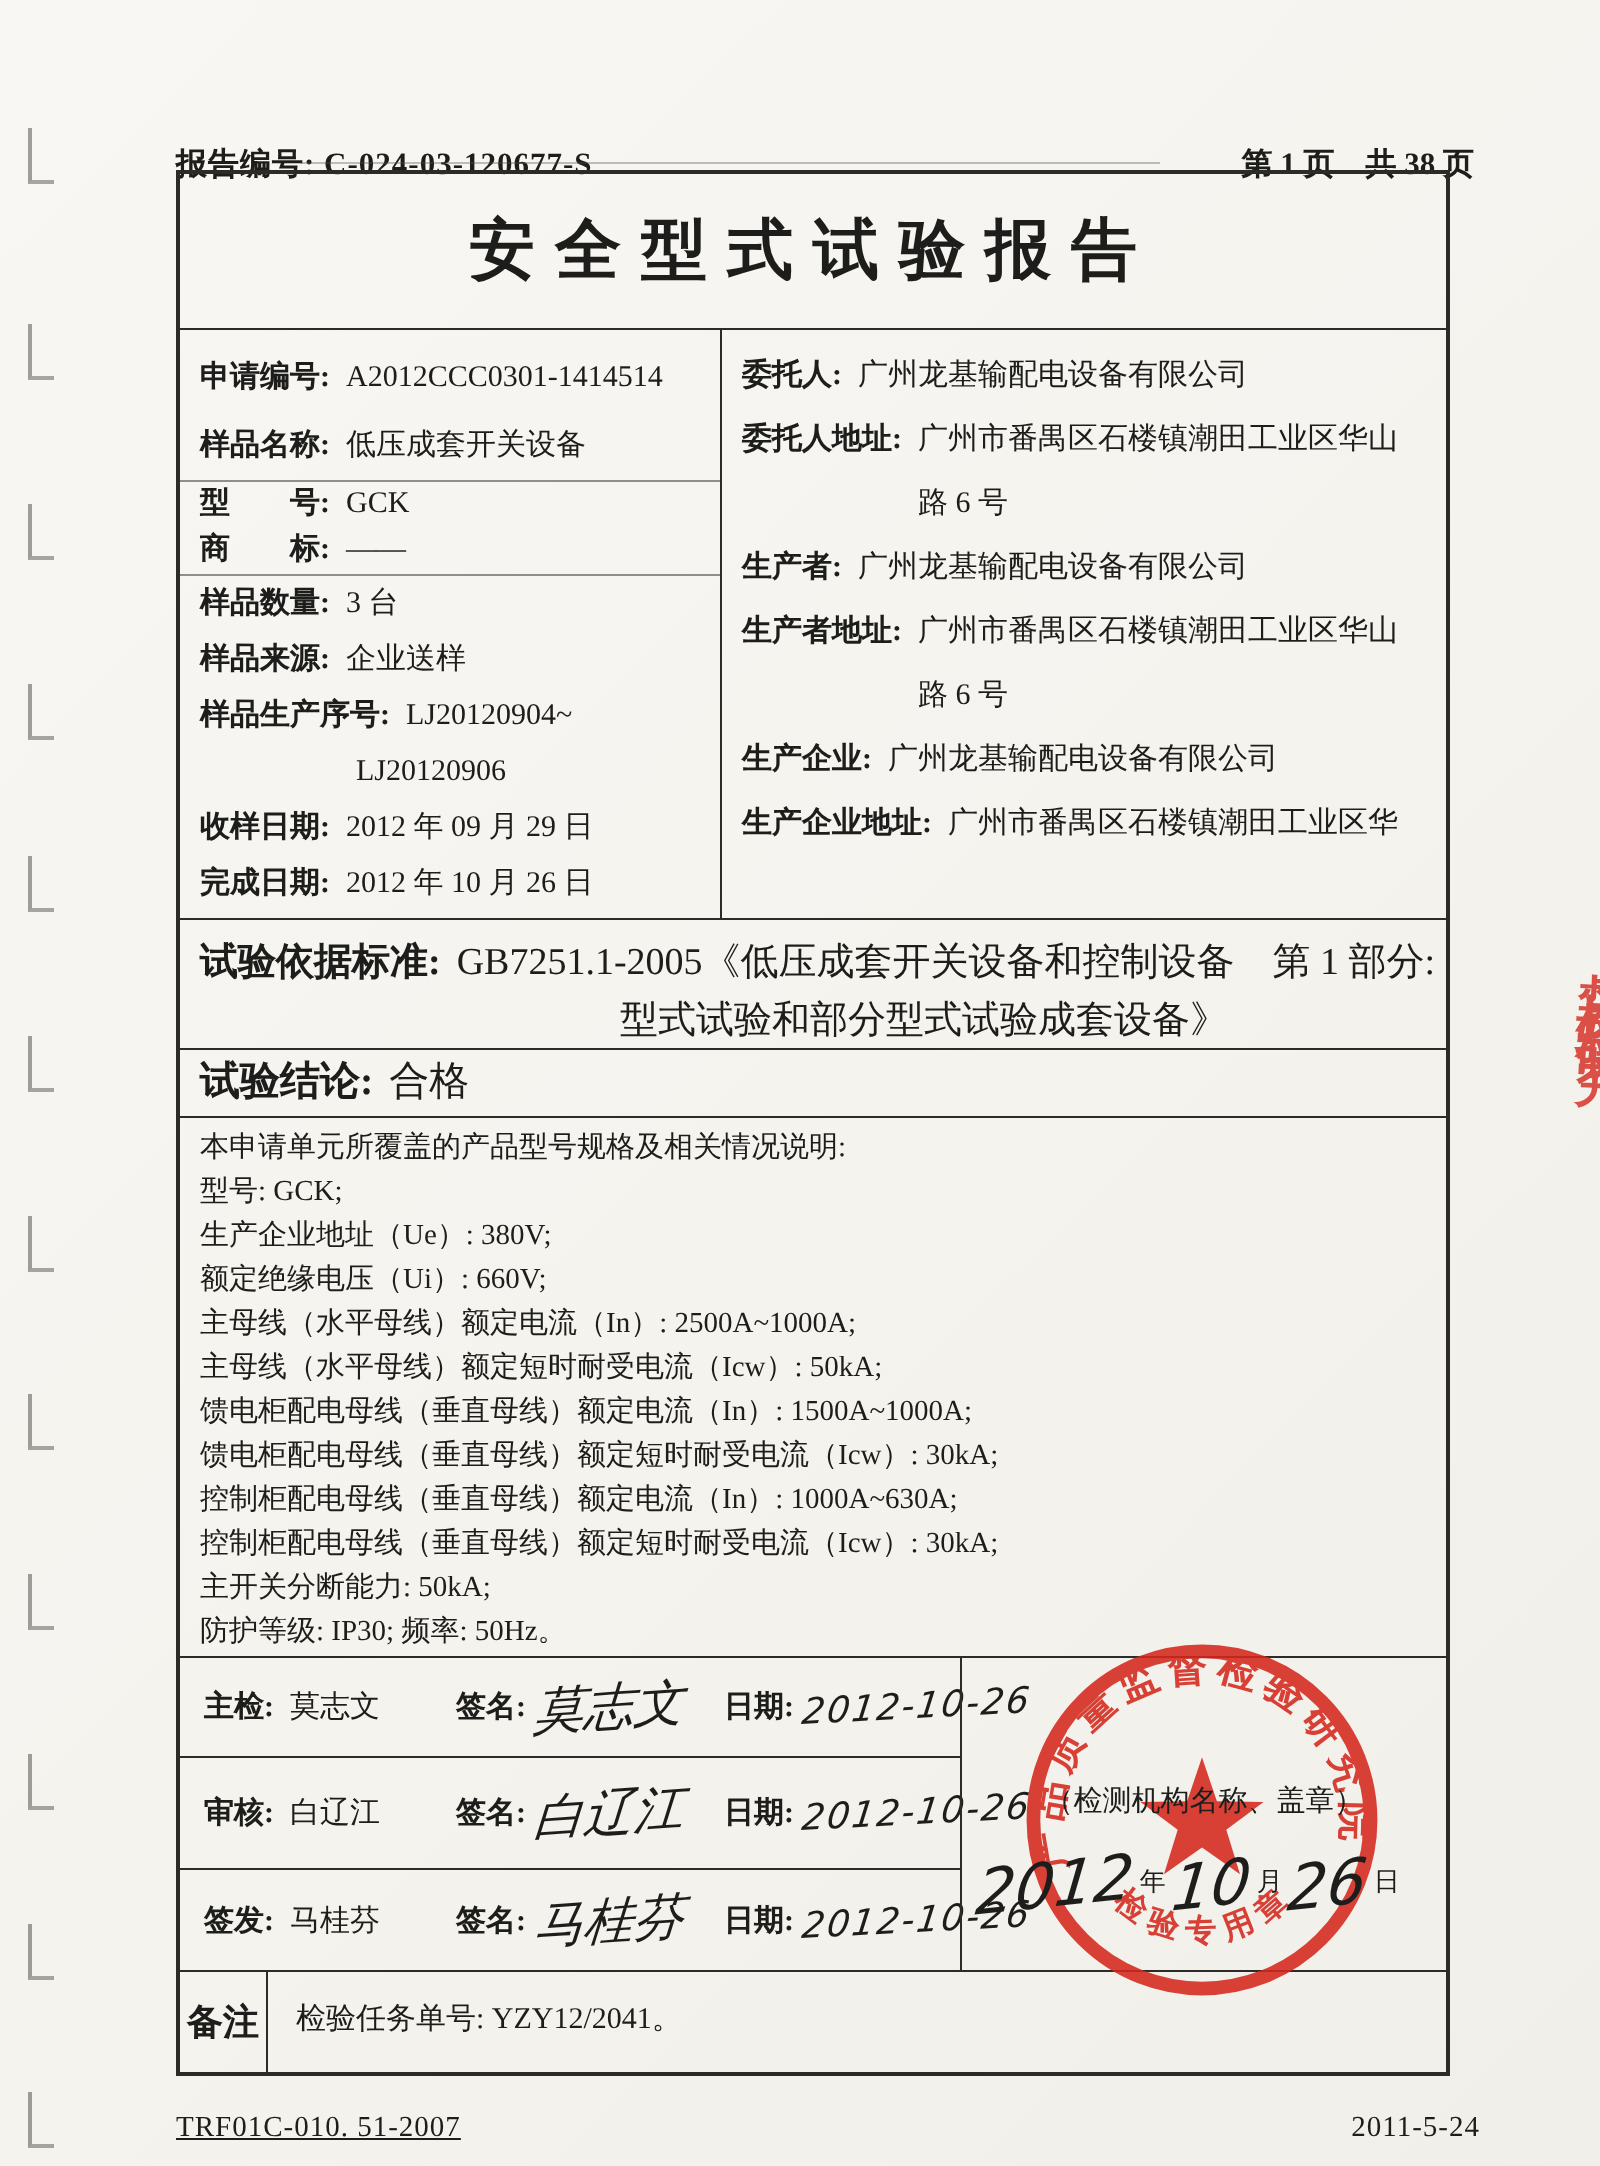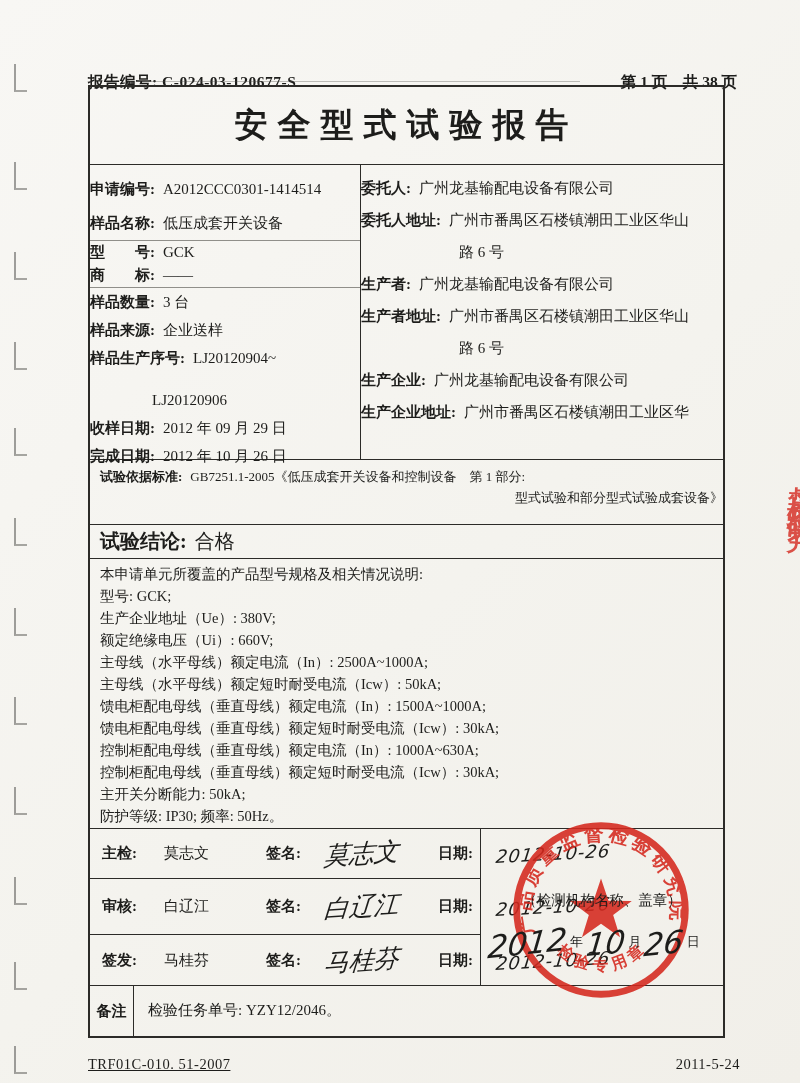--- a/index.html
+++ b/index.html
@@ -18,58 +18,58 @@
   
   .doc{position:absolute;left:88px;top:85px;width:637px;border:2px solid #2c2b28;box-sizing:border-box;background:transparent;}
   .row{border-bottom:1.5px solid #2c2b28;box-sizing:border-box;position:relative;}
   .row:last-child{border-bottom:none;}
   .title-row{height:78px;display:flex;align-items:center;justify-content:center;}
   .title-row h1{margin:0;font-size:33px;font-weight:bold;letter-spacing:10px;}
   
   .info-row{height:295px;display:flex;}
   .cell-left{width:270px;box-sizing:border-box;padding-top:7px;}
   .cell-right{flex:1;border-left:1.5px solid #2c2b28;box-sizing:border-box;padding-top:7px;}
-  .iline{font-size:15px;white-space:nowrap;}
+  .iline{padding-left:10px;font-size:15px;white-space:nowrap;}
   .h34{height:34px;line-height:34px;}
   .h23{height:23px;line-height:23px;}
   .h28{height:28px;line-height:28px;}
   .h32{height:32px;line-height:32px;}
   .subline{border-bottom:1px solid rgba(60,58,52,.55);}
   .lbl{margin-right:8px;font-weight:600;}
   .val{font-weight:400;}
   .ind88{padding-left:98px;}
-  .ind118{padding-left:62px;margin-top:14px;}
+  .ind118{padding-left:88px;}
   .ind104{padding-left:104px;}
   
-  .standard-row{height:65px;padding:8px 0 0 10px;font-size:13px;box-sizing:border-box;}
-  .standard-row .l2{padding-left:210px;margin-top:3px;text-align:right;}
+  .standard-row{height:65px;padding:8px 0 0 10px;font-size:19px;box-sizing:border-box;}
+  .standard-row .l2{padding-left:210px;margin-top:3px;}
   .conclusion-row{height:34px;line-height:32px;padding-left:10px;font-size:20px;box-sizing:border-box;}
   
   .specs-row{height:270px;padding:4px 0 0 10px;box-sizing:border-box;}
   .spec-line{height:22px;line-height:22px;font-size:14.5px;white-space:nowrap;}
   
   .sig-grid{display:grid;grid-template-columns:390px 1fr;grid-template-rows:50px 56px 50px;
             border-bottom:1.5px solid #2c2b28;}
-  .sig-row{display:flex;align-items:center;padding-left:12px;font-size:15px;box-sizing:border-box;white-space:nowrap;gap:19px;}
+  .sig-row{display:flex;align-items:center;padding-left:12px;font-size:15px;box-sizing:border-box;white-space:nowrap;}
   .sig-row.b{border-bottom:1.5px solid #2c2b28;}
   .sig-role{font-weight:600;margin-right:8px;}
   .sig-name{margin-right:20px;}
   .sig-lbl{font-weight:600;margin-right:4px;margin-left:18px;}
   .hw{font-family:"DejaVu Sans",sans-serif;font-style:italic;display:inline-block;}
   .sig-script{font-size:25px;width:104px;text-align:center;transform:rotate(-4deg) skewX(-8deg);margin-right:2px;}
   .sig-date{font-size:18px;transform:rotate(-3deg) skewX(-10deg);letter-spacing:1px;}
   .stamp-cell{grid-column:2;grid-row:1/4;border-left:1.5px solid #2c2b28;position:relative;box-sizing:border-box;}
   .stamp-svg{position:absolute;left:22px;top:-18px;width:196px;height:196px;opacity:.88;z-index:1;}
   .stamp-note{position:absolute;top:62px;left:0;right:0;text-align:center;font-size:14.5px;z-index:2;}
   .stamp-date{position:absolute;top:96px;left:6px;right:0;z-index:3;white-space:nowrap;}
   .stamp-date .num{font-size:31px;transform:rotate(-6deg) skewX(-12deg);margin:0 1px;}
   .stamp-date .pr{font-size:13px;margin:0 2px;vertical-align:8px;}
   
   .remark-row{height:50px;display:flex;}
-  .remark-label{width:44px;border-right:1.5px solid #2c2b28;display:flex;align-items:center;justify-content:center;font-size:15px;font-weight:600;box-sizing:border-box;}
+  .remark-label{width:44px;border-right:1.5px solid #2c2b28;display:flex;align-items:center;justify-content:center;font-size:18px;font-weight:600;box-sizing:border-box;}
   .remark-value{flex:1;line-height:48px;padding-left:14px;font-size:15px;}
   
   .footer{position:absolute;top:1056px;left:88px;right:60px;font-size:14.5px;letter-spacing:.5px;}
   .footer .fl{float:left;text-decoration:underline;}
   .footer .fr{float:right;}
   
   .edge-seal{position:absolute;right:-20px;top:466px;writing-mode:vertical-rl;
              font-size:26px;font-weight:bold;color:#d5281e;opacity:.8;letter-spacing:10px;
              font-family:"DejaVu Sans",sans-serif;transform:rotate(3deg);}
 </style>
@@ -199,21 +199,21 @@
         </svg>
         <div class="stamp-note">（检测机构名称、盖章）</div>
         <div class="stamp-date">
           <span class="hw num">2012</span><span class="pr">年</span><span class="hw num">10</span><span class="pr">月</span><span class="hw num">26</span><span class="pr">日</span>
         </div>
       </div>
     </div>
 
     <div class="row remark-row">
       <div class="remark-label">备注</div>
-      <div class="remark-value">检验任务单号: YZY12/2046。</div>
+      <div class="remark-value">检验任务单号: YZY12/2041。</div>
     </div>
 
   </div>
 
   <div class="footer">
     <span class="fl">TRF01C-010. 51-2007</span>
     <span class="fr">2011-5-24</span>
   </div>
 
   <div class="edge-seal">督检验研究</div>

